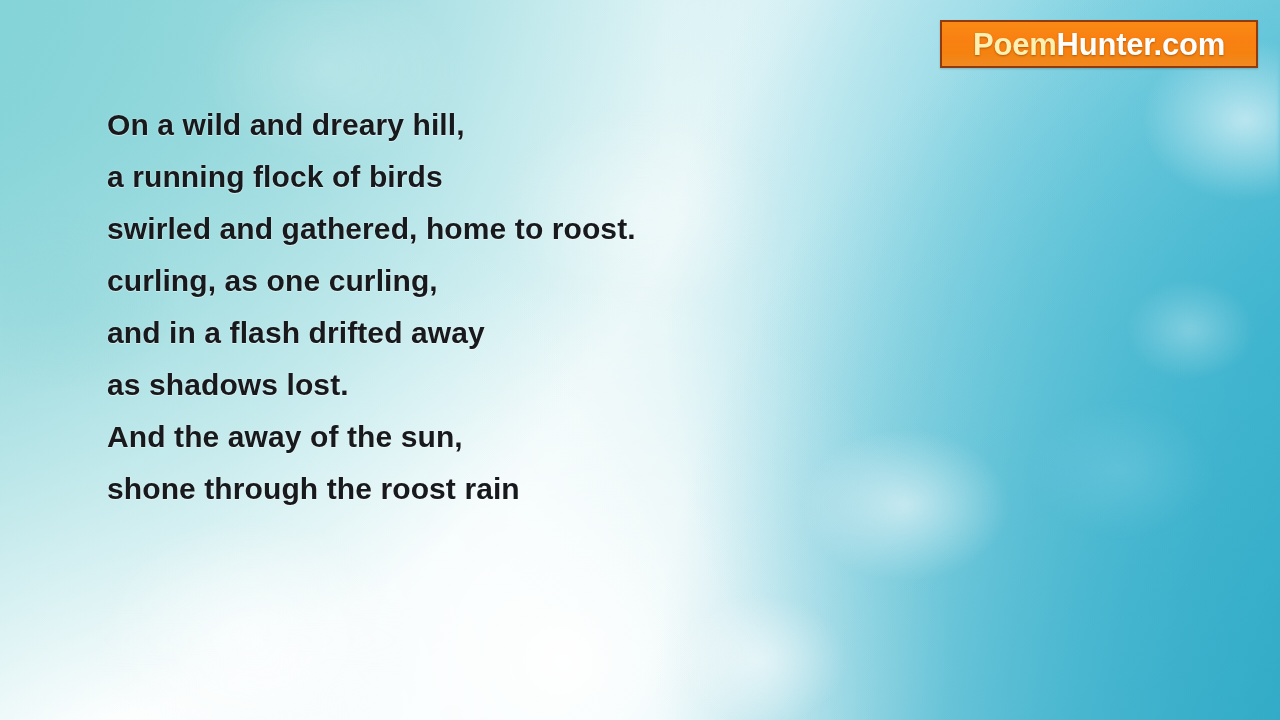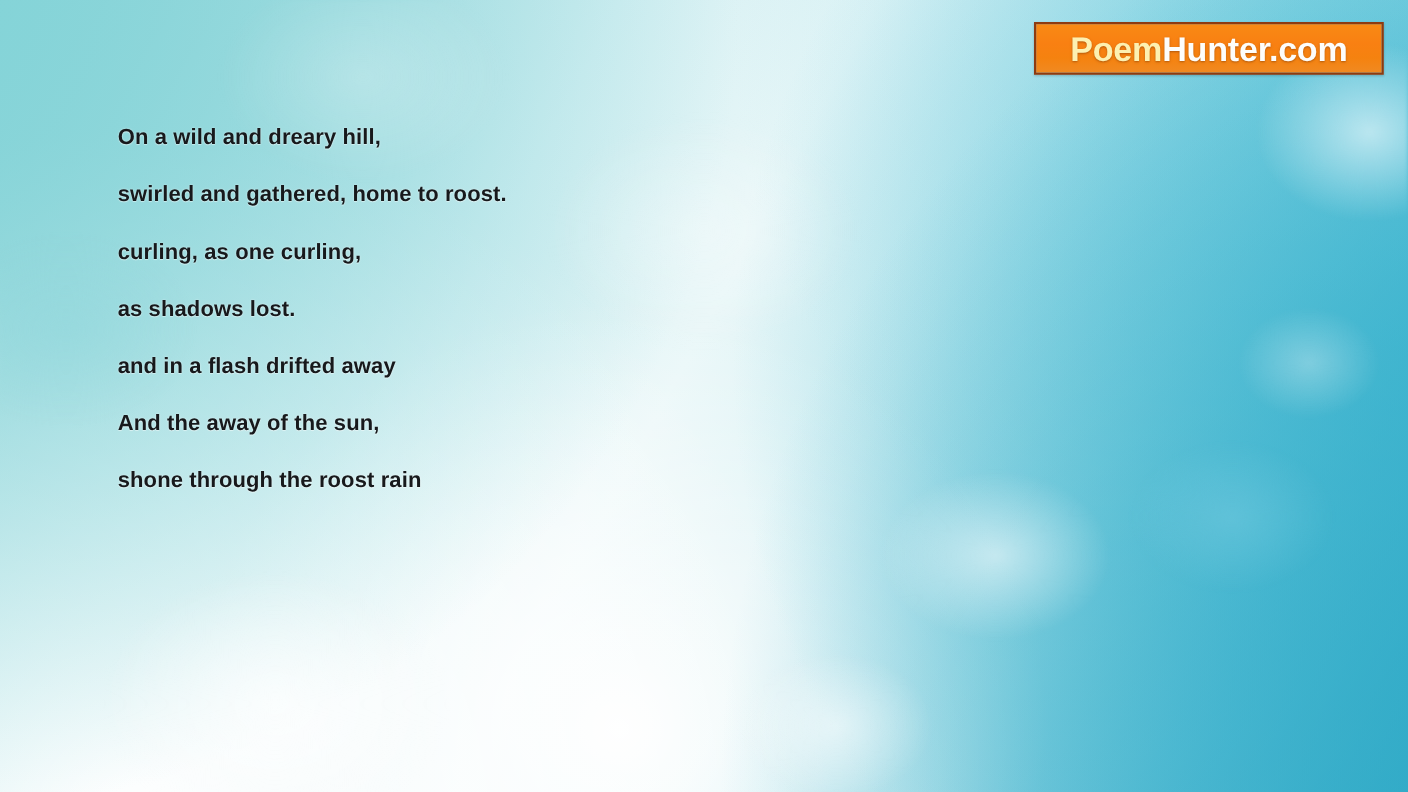--- a/index.html
+++ b/index.html
@@ -94,21 +94,21 @@
   .poem {
     position: absolute;
     left: 107px;
     top: 99px;
     width: 1000px;
   }
 
   .poem-line {
     font-family: "Liberation Sans", sans-serif;
     font-weight: bold;
-    font-size: 20px;
+    font-size: 30px;
     line-height: 52px;
     color: #17191c;
     white-space: pre;
     letter-spacing: 0.1px;
     text-shadow:
       0 0 2px rgba(255,255,255,0.55),
       0 1px 0 rgba(255,255,255,0.35);
   }
 </style>
 </head>
@@ -118,21 +118,22 @@
 
   <div class="bg-layer bg-base"></div>
   <div class="bg-layer bg-blotches"></div>
 
   <div class="logo-badge">
     <span class="logo-text"><span class="logo-part-poem">Poem</span><span class="logo-part-hunter">Hunter.com</span></span>
   </div>
 
   <div class="poem">
     <div class="poem-line">On a wild and dreary hill,</div>
+    <div class="poem-line">a running flock of birds</div>
     <div class="poem-line">swirled and gathered, home to roost.</div>
     <div class="poem-line">curling, as one curling,</div>
+    <div class="poem-line">and in a flash drifted away</div>
     <div class="poem-line">as shadows lost.</div>
-    <div class="poem-line">and in a flash drifted away</div>
     <div class="poem-line">And the away of the sun,</div>
     <div class="poem-line">shone through the roost rain</div>
   </div>
 
 </div>
 
 </body></html>

